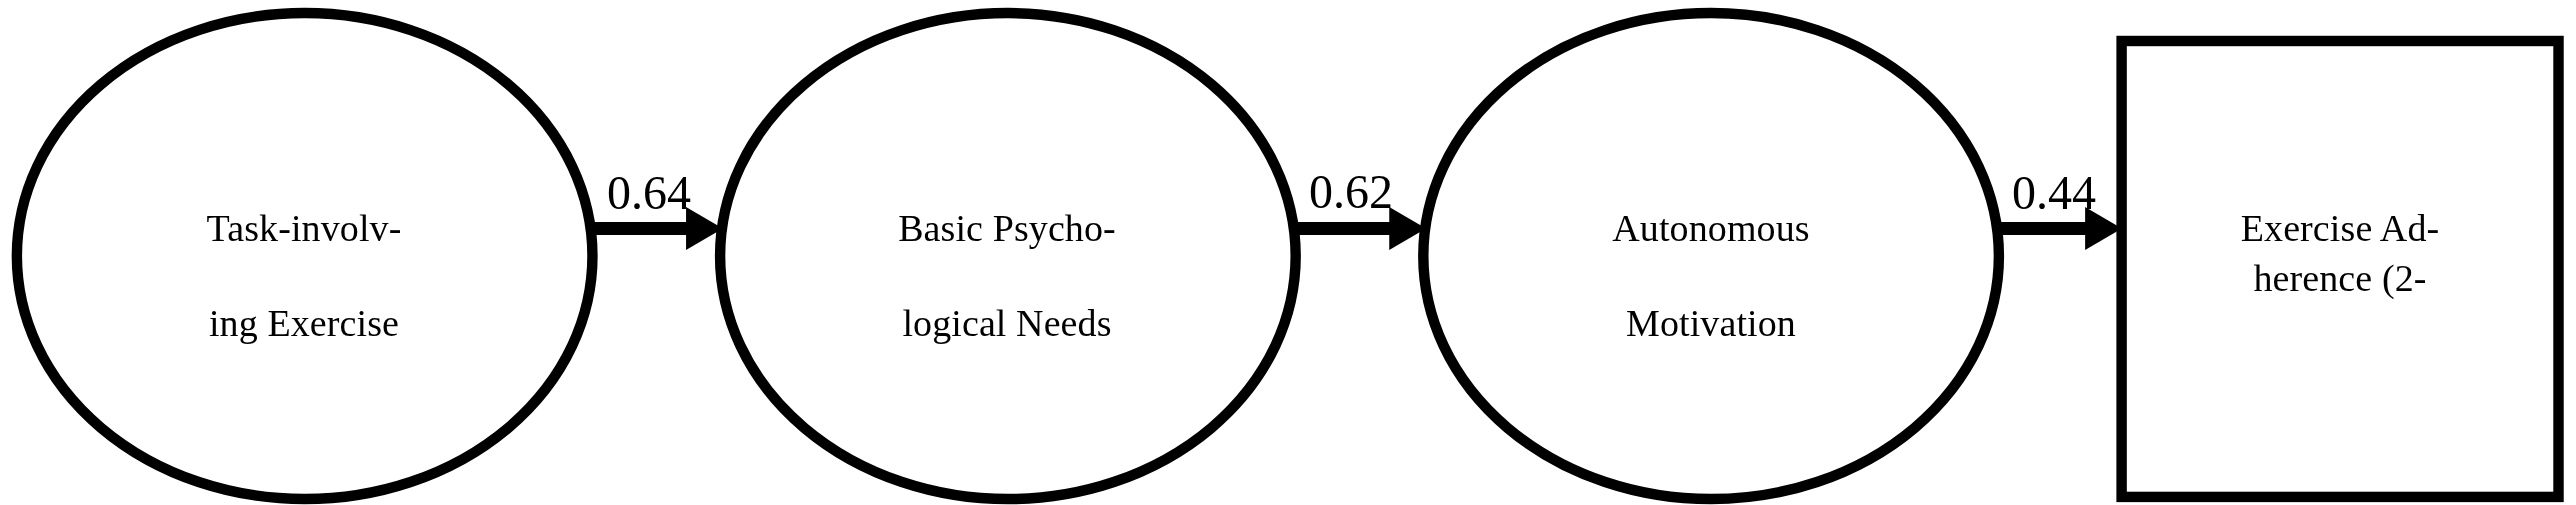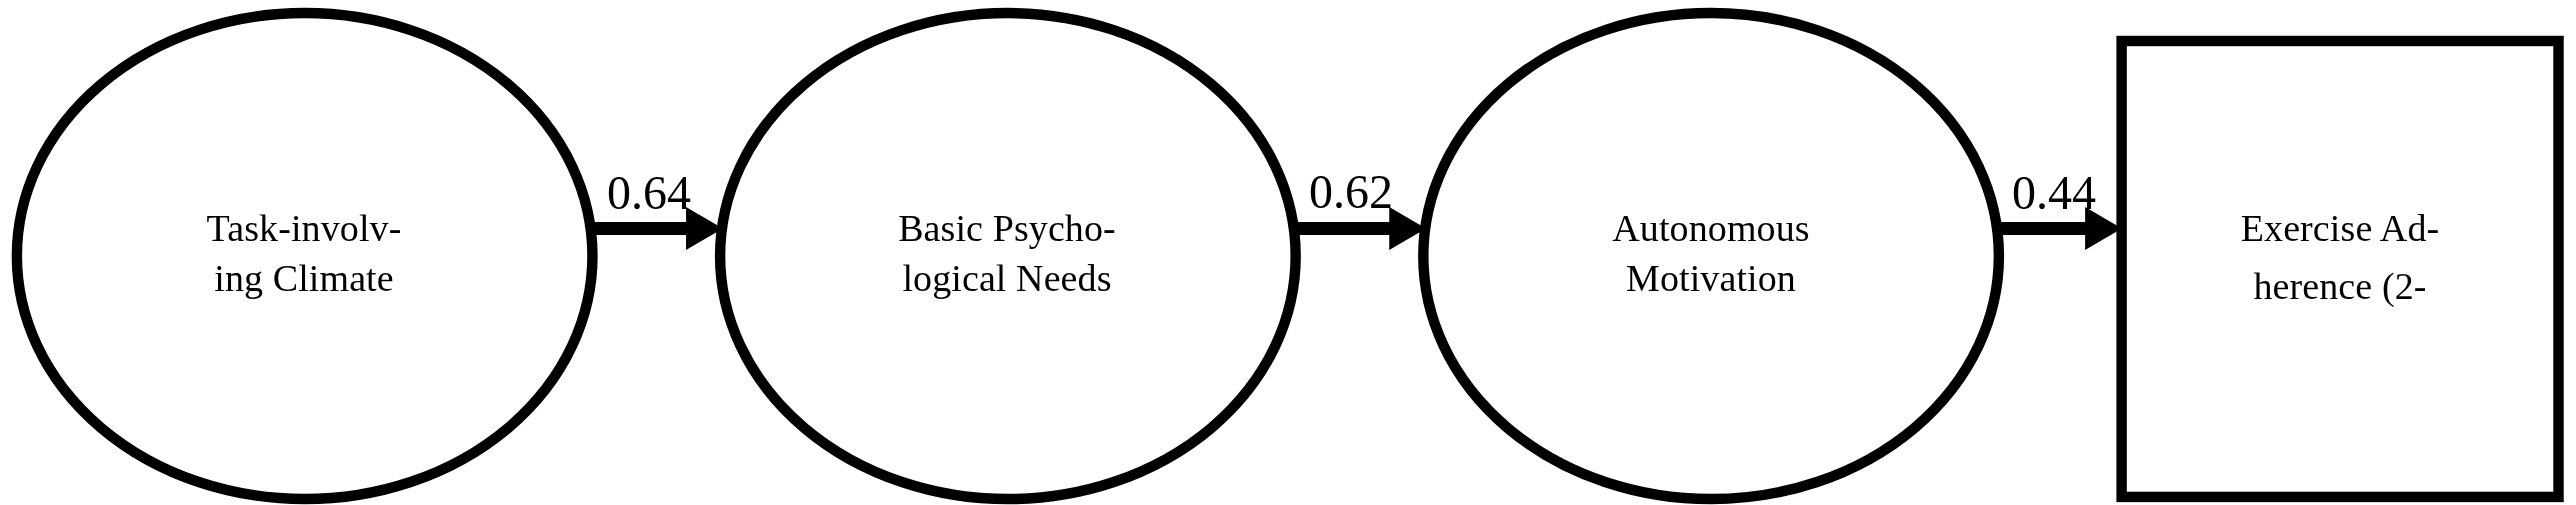--- a/index.html
+++ b/index.html
@@ -36,31 +36,31 @@
   }
   .ellipse-label {
     width: 466px;
     top: 0;
     height: 506px;
     display: flex;
     flex-direction: column;
     align-items: center;
     justify-content: center;
   }
-  .ellipse-label .line { display: block; }
+  .ellipse-label .line { display: block; margin-top: 45px; }
   .rect-label {
     width: 344px;
     top: 0;
     height: 506px;
     display: flex;
     flex-direction: column;
     align-items: center;
     justify-content: center;
   }
-  .rect-label .line { display: block; margin-top: 8px; }
+  .rect-label .line { display: block; }
   .edge-label {
     position: absolute;
     color: #000000;
     font-family: "Liberation Serif", "DejaVu Serif", serif;
     font-size: 48px;
     line-height: 36px;
     text-align: center;
     white-space: nowrap;
     pointer-events: none;
   }
@@ -91,21 +91,21 @@
     </g>
 
     <g>
       <line x1="3256" y1="372" x2="3408" y2="372" stroke="#000000" stroke-width="21"></line>
       <polygon points="3398,337 3458,372 3398,407" fill="#000000"></polygon>
     </g>
   </svg>
 
   <div class="node-label ellipse-label" style="left:71px;">
     <span class="line">Task-involv-</span>
-    <span class="line">ing Climate</span>
+    <span class="line">ing Exercise</span>
   </div>
 
   <div class="node-label ellipse-label" style="left:1478px;">
     <span class="line">Autonomous</span>
     <span class="line">Motivation</span>
   </div>
 
   <div class="node-label ellipse-label" style="left:774px;">
     <span class="line">Basic Psycho-</span>
     <span class="line">logical Needs</span>

